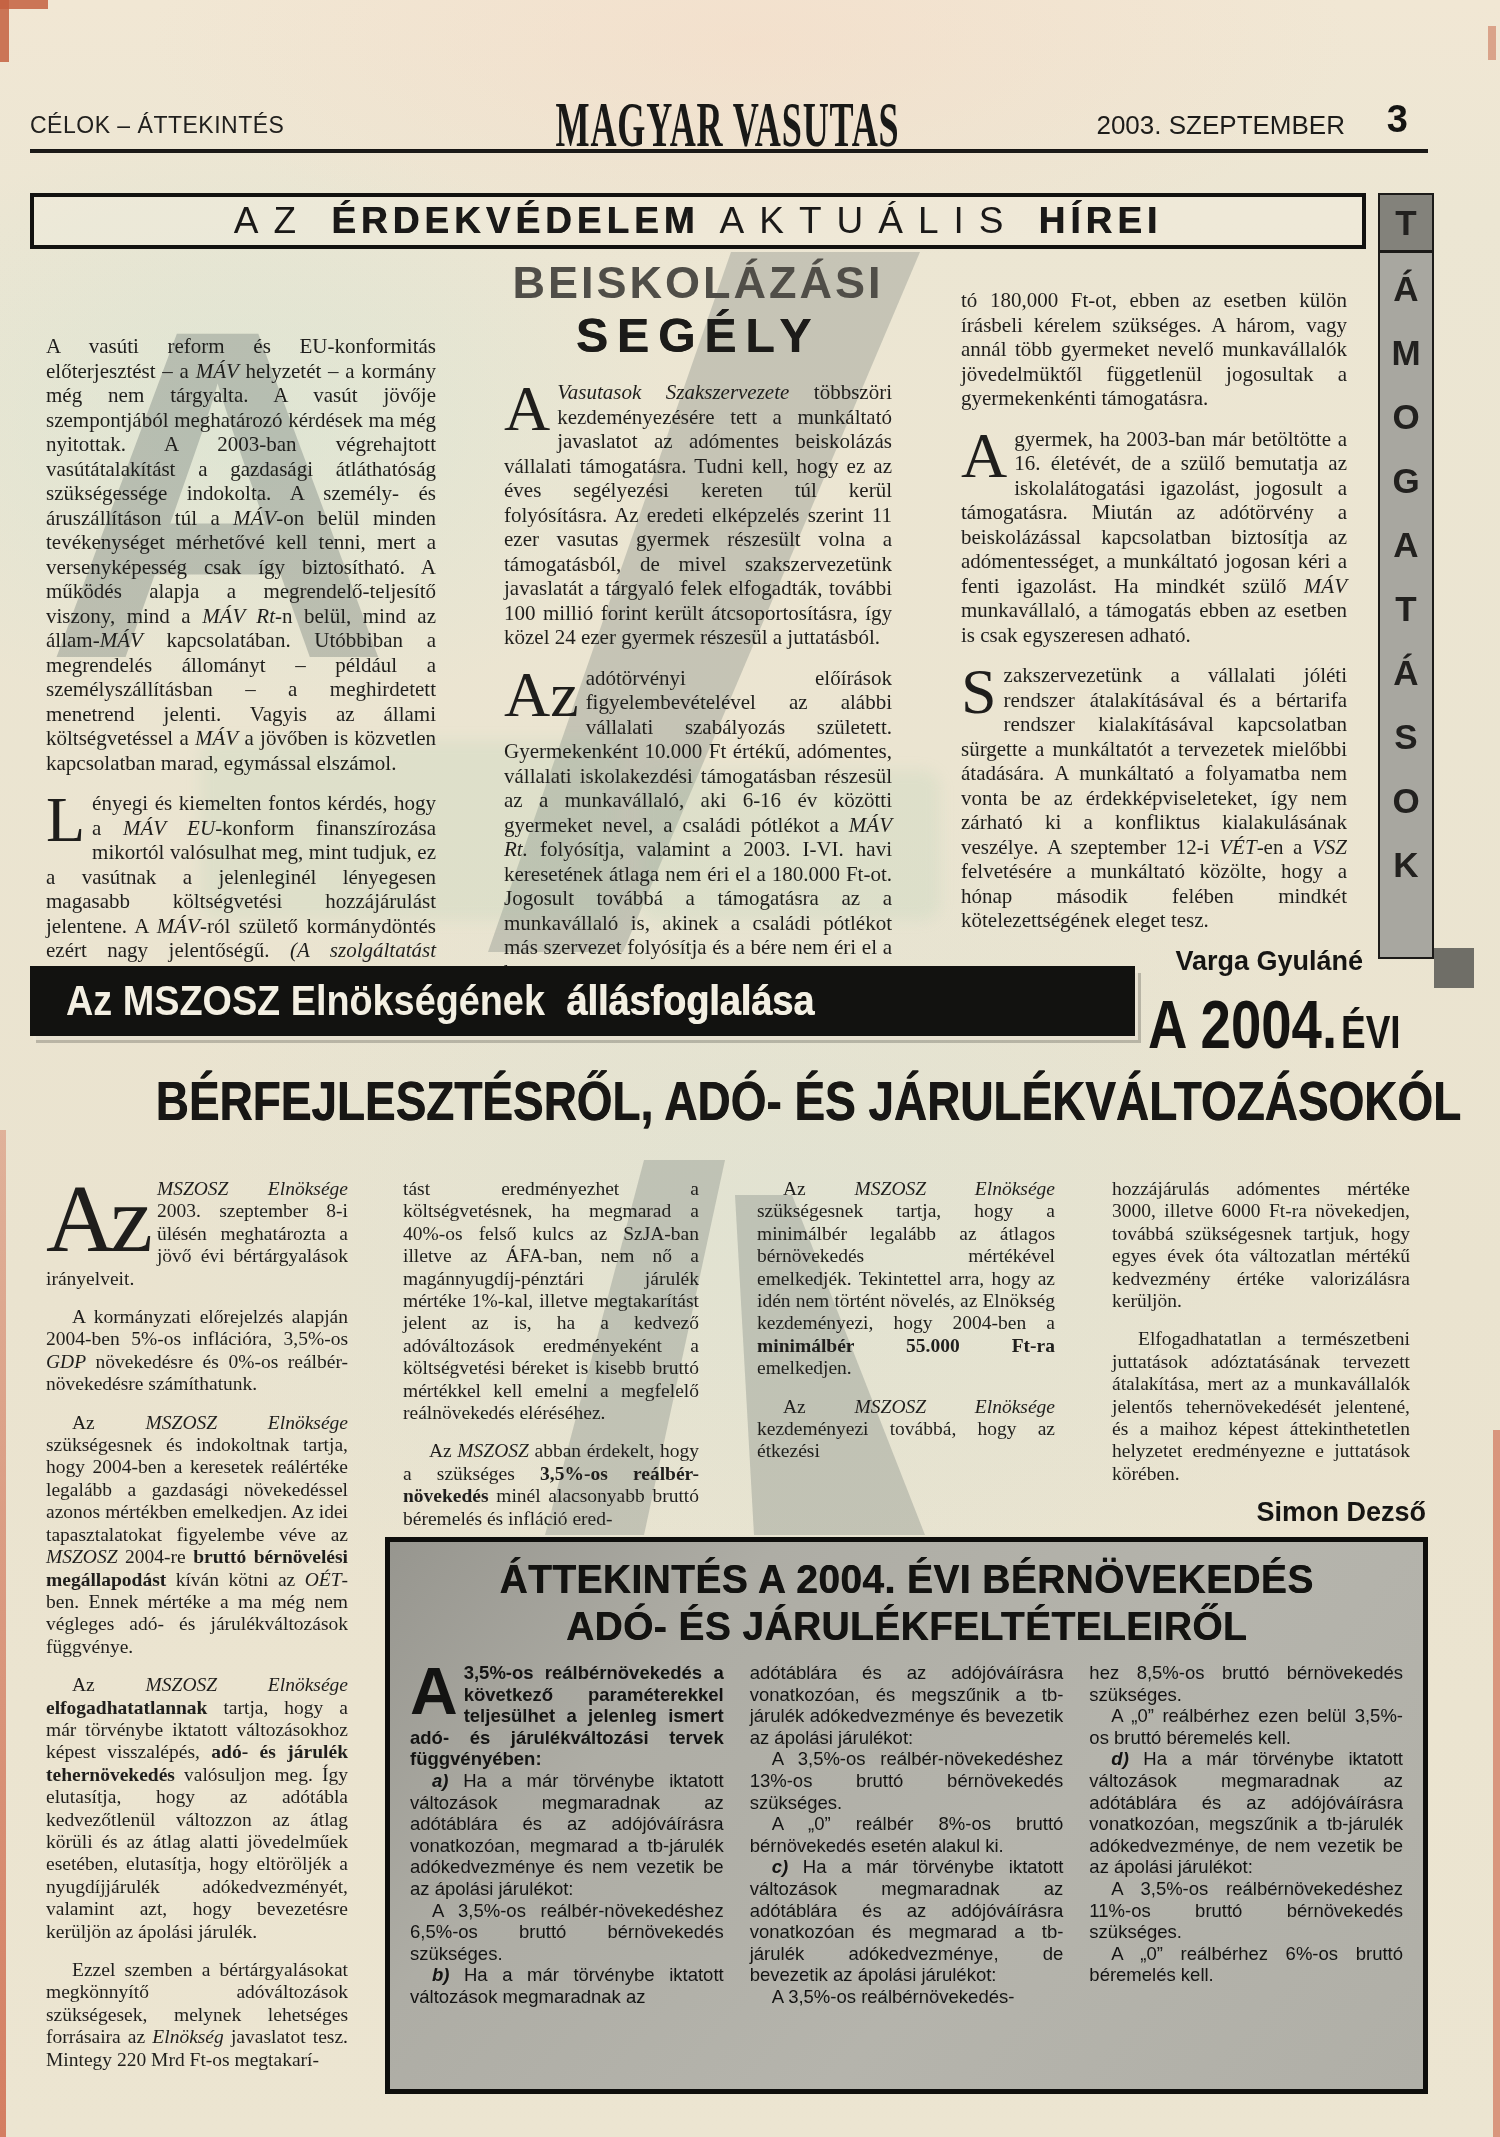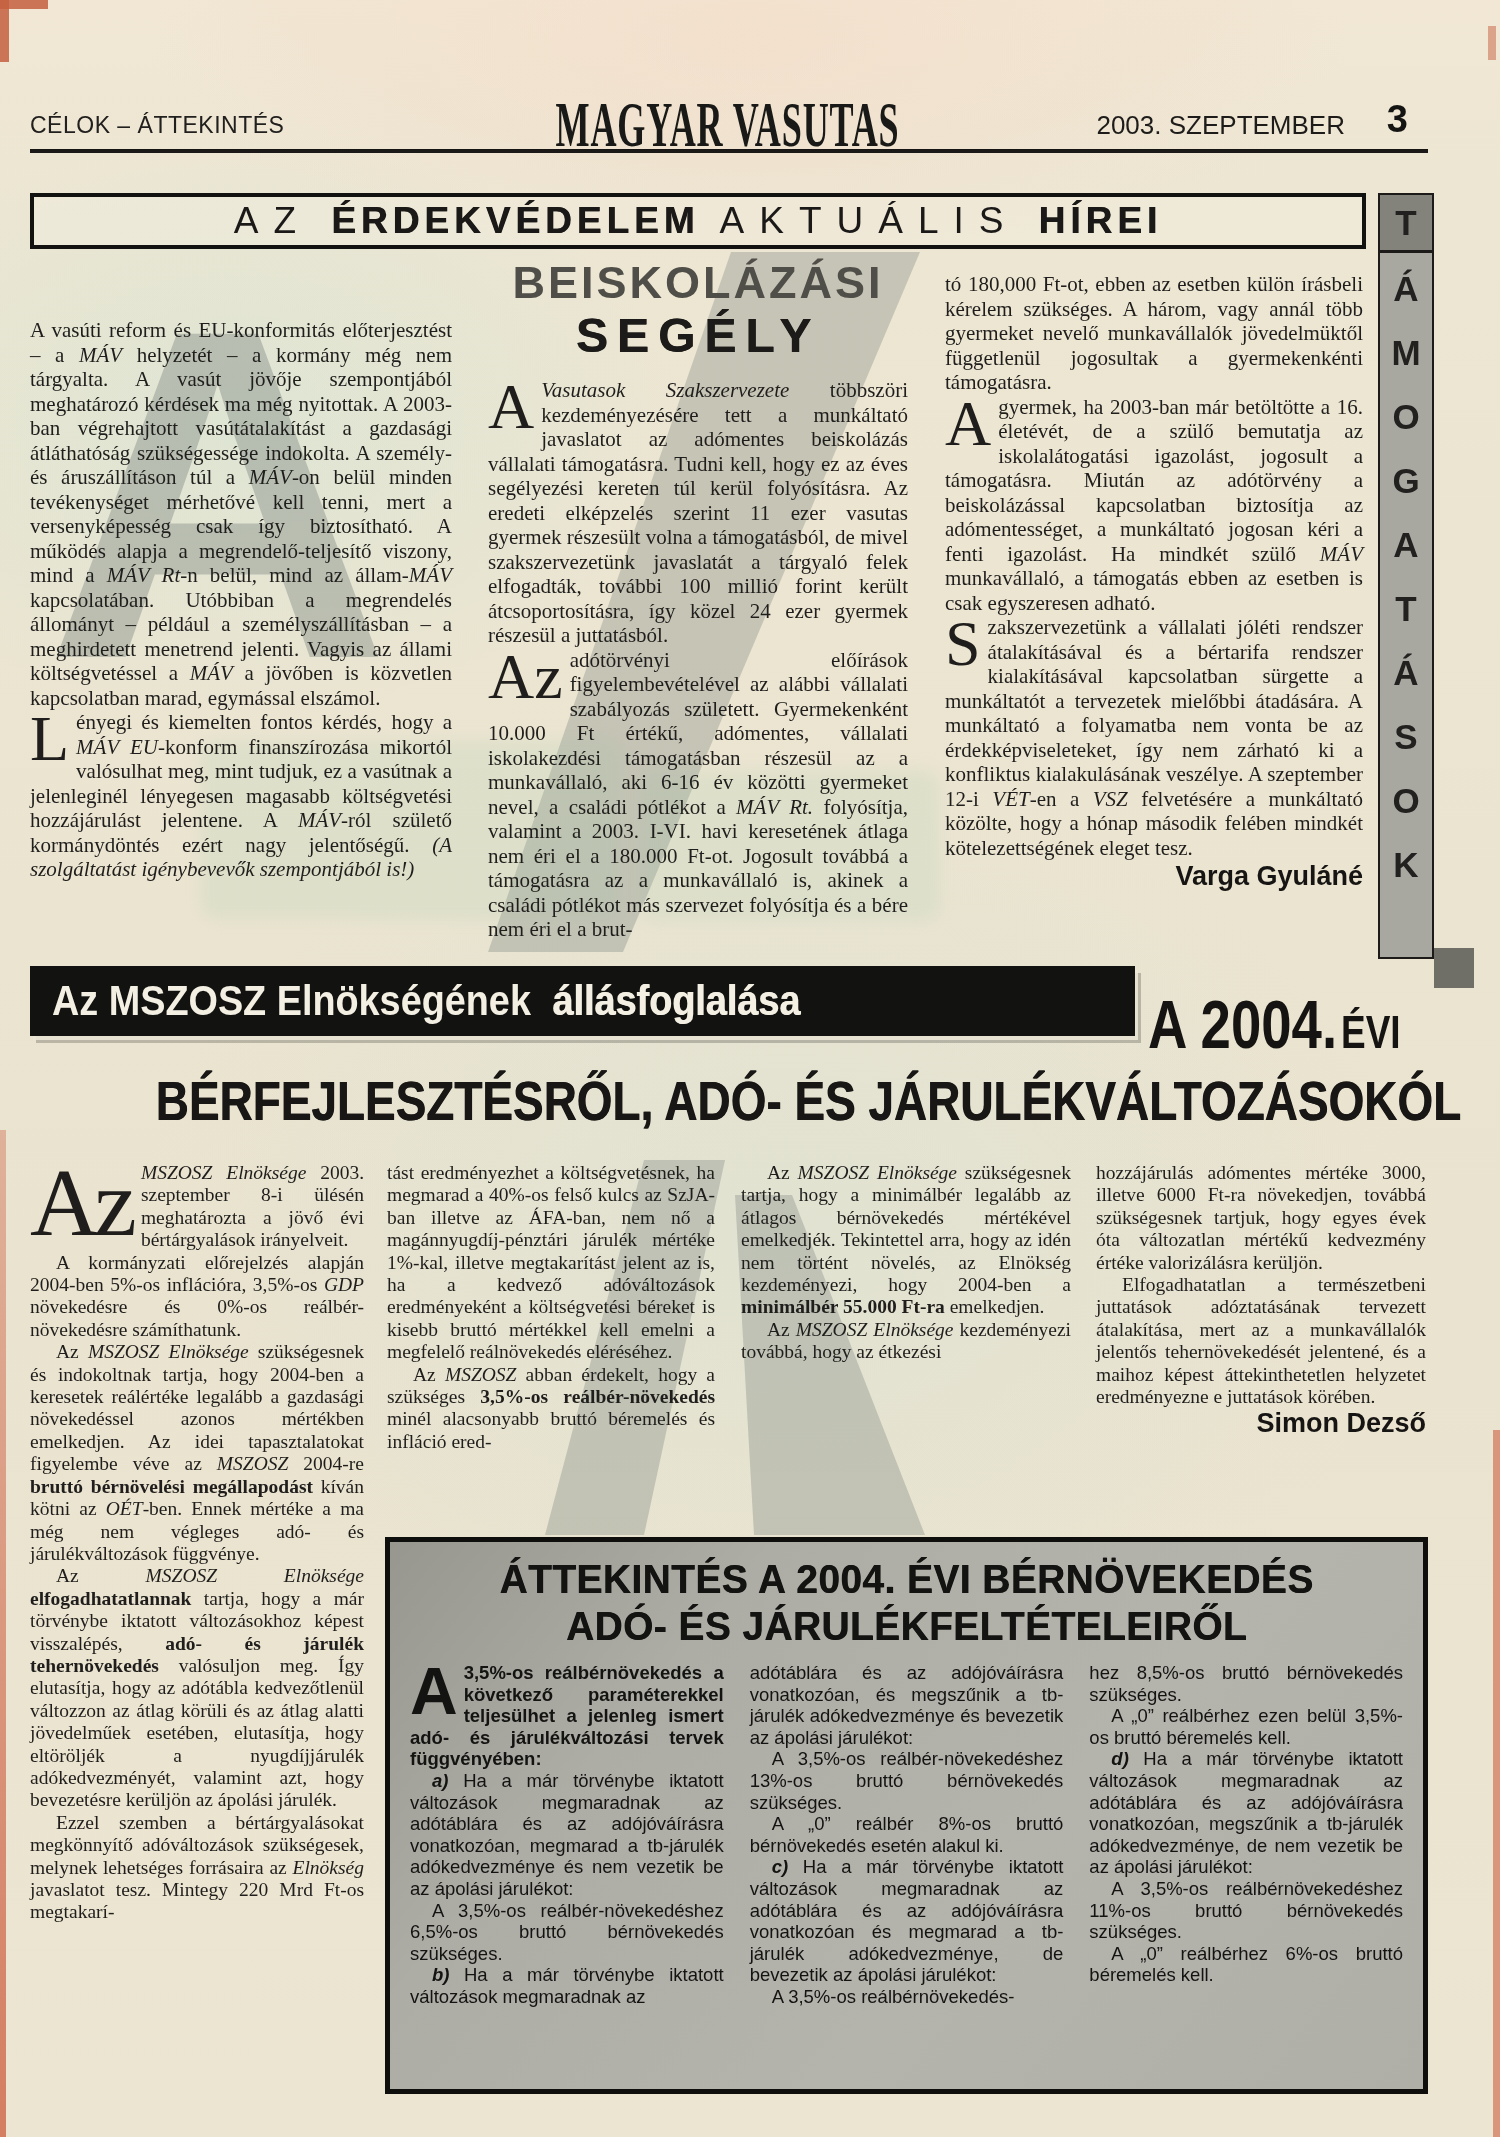--- a/index.html
+++ b/index.html
@@ -37,32 +37,32 @@
   
   .wm{position:absolute;z-index:0;}
   .wm-letterA{left:48px;top:280px;font-family:"Liberation Sans",sans-serif;font-weight:700;font-size:470px;line-height:430px;color:rgba(104,114,112,.34);transform:scaleX(1.02);}
   .wm-band1{left:470px;top:252px;width:450px;height:700px;background:rgba(108,118,116,.30);clip-path:polygon(58% 0,100% 0,34% 100%,4% 100%);}
   .wm-band2{left:545px;top:1160px;width:180px;height:375px;background:rgba(108,118,116,.30);clip-path:polygon(55% 0,100% 0,55% 100%,0 100%);}
   .wm-band3{left:735px;top:1195px;width:190px;height:340px;background:rgba(108,118,116,.30);clip-path:polygon(0 0,30% 0,100% 100%,10% 100%);}
   .wm-blob{background:rgba(150,195,160,.14);filter:blur(7px);border-radius:18px;}
   .wm-sq{left:1434px;top:948px;width:40px;height:40px;background:#6f6e67;}
   
   .col{position:absolute;z-index:2;}
-  .col p{margin:0;text-indent:26px;text-align:justify;}
+  .col p{margin:16px;text-indent:26px;text-align:justify;}
   .col p.noindent{text-indent:0;}
   .serif1{font-size:21px;line-height:24.5px;}
   .serif2{font-size:19.5px;line-height:22.4px;}
   .dropcap{float:left;font-size:64px;line-height:50px;padding:4px 7px 0 0;font-weight:400;}
   p.big .dropcap{font-size:96px;line-height:74px;letter-spacing:-5px;padding-right:9px;}
   .a1-headline{ text-align:center; margin-bottom:14px;}
   .a1-h1{font-family:"Liberation Sans",sans-serif;font-weight:700;font-size:45px;letter-spacing:3px;color:#504e48;line-height:50px;}
   .a1-h2{font-family:"Liberation Sans",sans-serif;font-weight:800;font-size:48px;letter-spacing:9px;color:#1c1b19;line-height:56px;text-shadow:.6px 0 currentColor;}
   .signature{font-family:"Liberation Sans",sans-serif;font-weight:700;font-size:27px;text-align:right;margin-top:4px;color:#161513;}
   
-  .mszosz-banner{position:absolute;left:30px;top:966px;width:1105px;height:70px;background:#121210;color:#f3efe2;display:flex;align-items:center;padding-left:22px;box-sizing:border-box;z-index:3;box-shadow:3px 4px 0 rgba(236,230,214,.9), 6px 7px 0 rgba(40,40,36,.25);}
+  .mszosz-banner{position:absolute;left:30px;top:966px;width:1105px;height:70px;background:#121210;color:#f3efe2;display:flex;align-items:center;padding-left:36px;box-sizing:border-box;z-index:3;box-shadow:3px 4px 0 rgba(236,230,214,.9), 6px 7px 0 rgba(40,40,36,.25);}
   .mszosz-inner{font-family:"Liberation Sans",sans-serif;font-size:42px;font-weight:700;transform:scaleX(.9);transform-origin:left center;white-space:nowrap;}
   .mszosz-bold{font-weight:800;text-shadow:.8px 0 currentColor;margin-left:12px;}
   .kicker{position:absolute;left:1148px;top:984px;z-index:3;font-family:"Liberation Sans",sans-serif;font-weight:800;color:#151412;transform:scaleY(1.12) scaleX(.88);transform-origin:left top;white-space:nowrap;}
   .kicker-main{font-size:62px;}
   .kicker-small{font-size:42px;}
   .headline2{position:absolute;left:30px;width:1395px;top:1068px;z-index:3;text-align:center;font-family:"Liberation Sans",sans-serif;font-weight:700;font-size:56px;color:#181715;transform:scaleX(.82);transform-origin:center top;white-space:nowrap;text-shadow:.7px 0 currentColor;}
   
   .obox{position:absolute;left:385px;top:1537px;width:1043px;height:557px;box-sizing:border-box;border:5px solid #0e0e0c;background:linear-gradient(130deg,#97968f 0%,#aeada5 26%,#b5b4ac 60%,#b0afa7 100%);z-index:2;}
   .obox-head{margin-top:14px;text-align:center;font-family:"Liberation Sans",sans-serif;font-weight:800;font-size:40px;line-height:47px;color:#131311;letter-spacing:.5px;text-shadow:.6px 0 currentColor;transform:scaleX(.97);}
   .obox-cols{display:flex;gap:26px;padding:12px 20px 0 20px;font-family:"Liberation Sans",sans-serif;font-size:18.5px;line-height:21.6px;color:#131312;}

